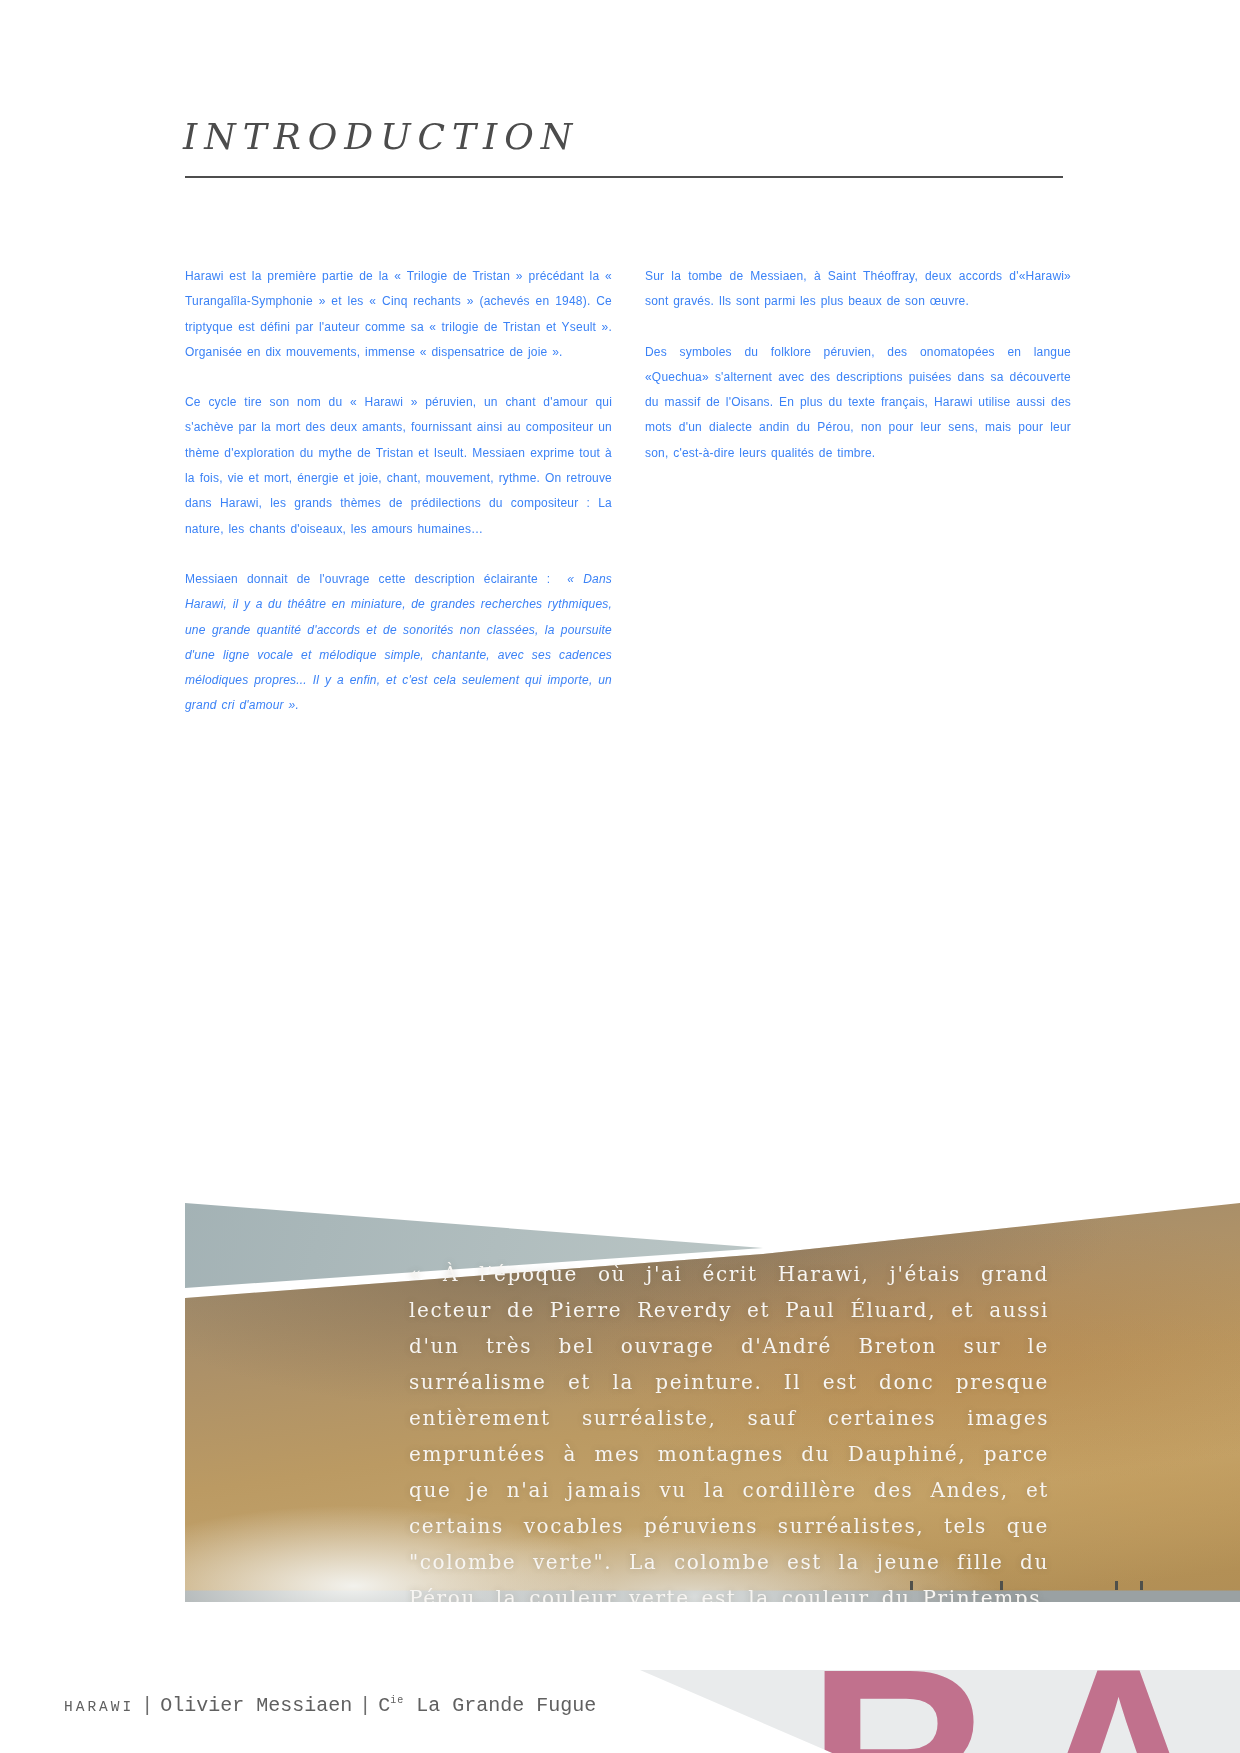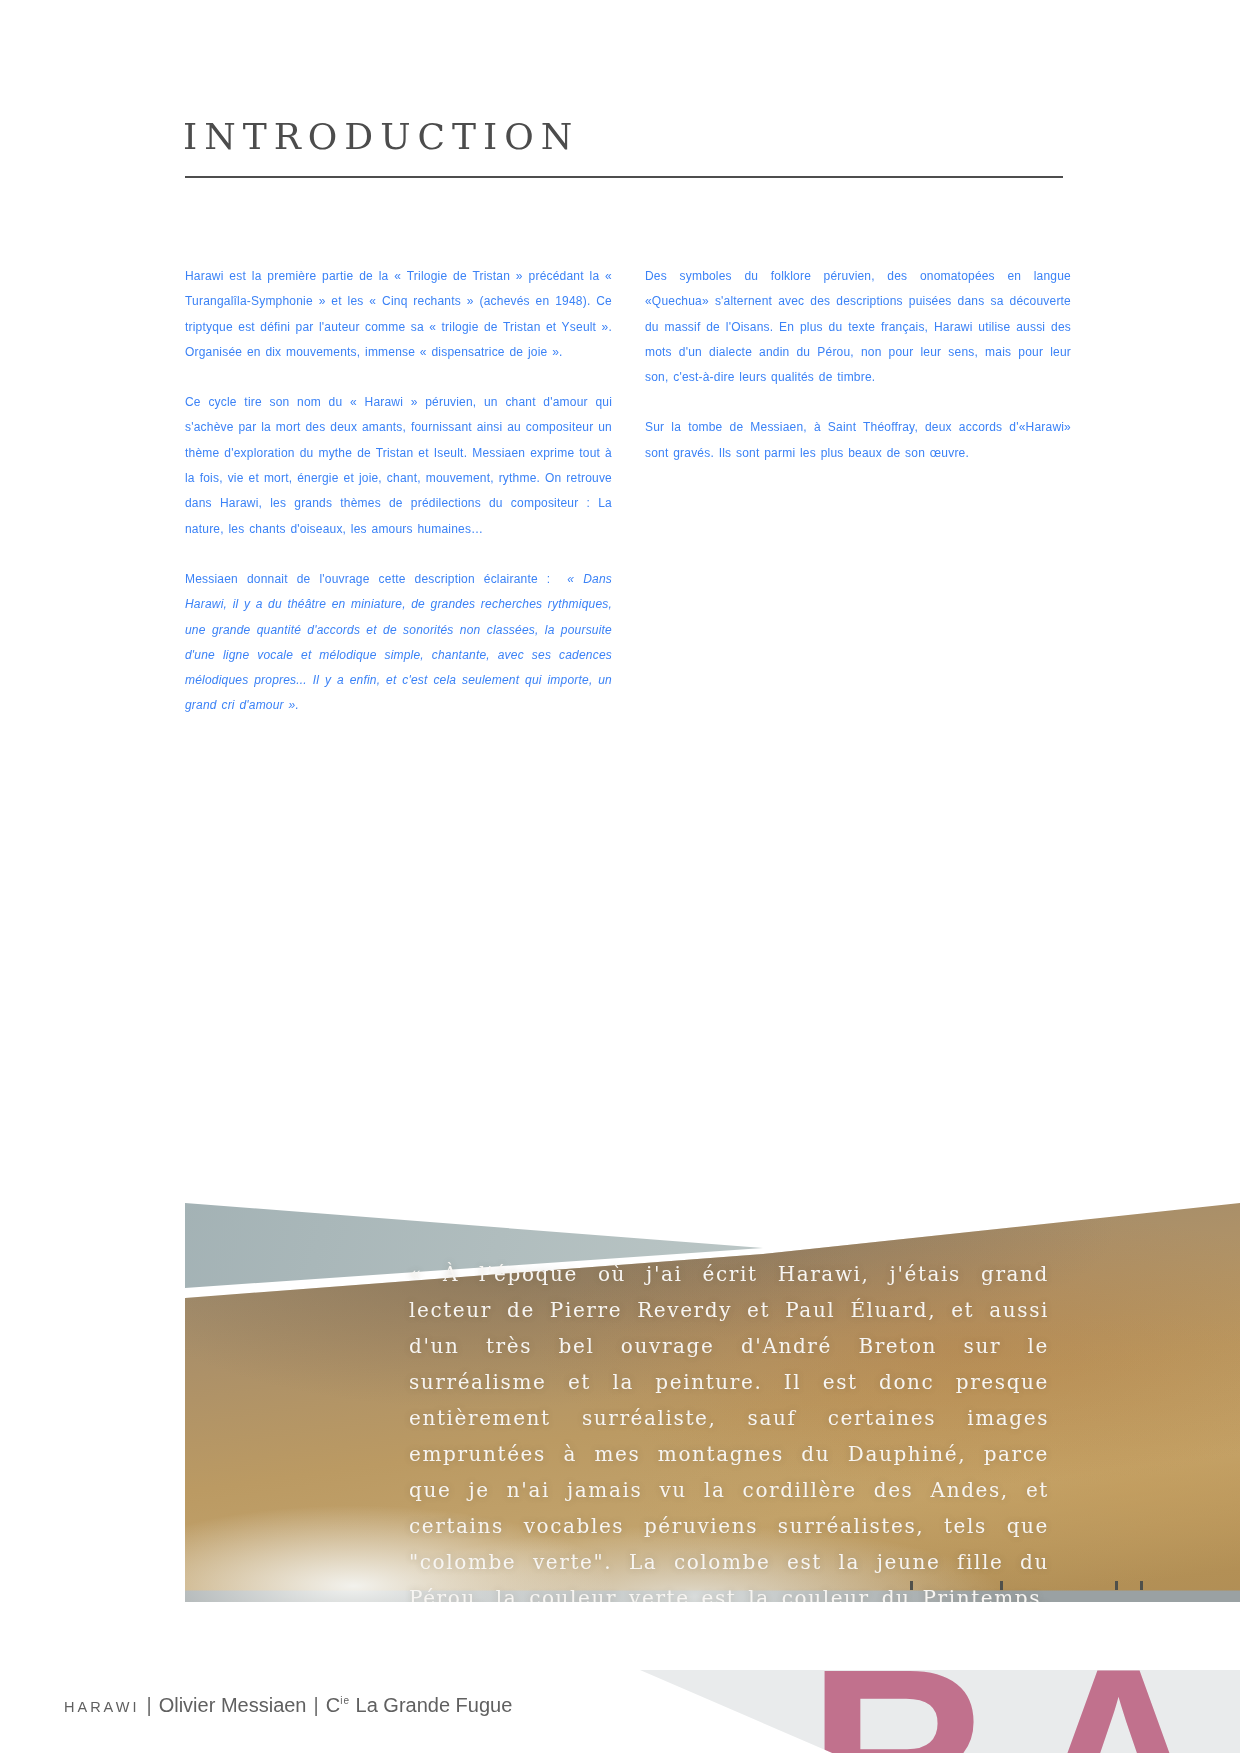--- a/index.html
+++ b/index.html
@@ -2,21 +2,21 @@
 <html><head>
 <meta charset="utf-8">
 <style>
   html,body{margin:0;padding:0;background:#ffffff;}
   .page{position:relative;width:1240px;height:1753px;background:#ffffff;overflow:hidden;
         font-family:"Liberation Sans", sans-serif;}
 
   
   .title{position:absolute;left:183px;top:116px;margin:0;
          font-family:"DejaVu Serif", serif;font-weight:400;
-         font-size:36px;letter-spacing:7px;color:#4c4c4c;}
+         font-size:36px;letter-spacing:7px;color:#4c4c4c;font-style:italic;}
   .rule{position:absolute;left:185px;top:176px;width:878px;height:2px;background:#4d4d4d;}
 
   
   .col{position:absolute;top:264px;color:#3b82f6;font-size:12px;line-height:25.3px;
        letter-spacing:.2px;word-spacing:1.2px;}
   .col p{margin:0 0 25px 0;text-align:justify;}
   .col-left{left:185px;width:427px;}
   .col-right{left:645px;width:426px;}
   .col em{font-style:italic;margin-left:8px;}
 
@@ -46,43 +46,43 @@
 
   
   .corner-graphic{position:absolute;left:640px;top:1670px;width:600px;height:151px;
          background:#e9ebec;
          clip-path:polygon(0 0,100% 0,100% 100%,58.3% 100%);}
   .big-letters{position:absolute;left:168px;top:-38px;margin:0;
          font-family:"Liberation Sans", sans-serif;font-weight:bold;
          font-size:248px;line-height:1;letter-spacing:42px;color:#c1718d;}
 
   
-  .footer{position:absolute;left:64px;top:1694px;font-family:Liberation Sans, sans-serif;
+  .footer{position:absolute;left:64px;top:1694px;font-family:Liberation Mono, monospace;
           font-size:20px;color:#606060;white-space:nowrap;}
   .footer .work{font-size:14.5px;letter-spacing:3px;}
   .footer .sep{margin:0 7px;color:#6d6d6d;}
   .footer sup{font-size:10px;letter-spacing:1px;}
 </style>
 </head>
 <body>
 
 <div class="page">
 
   <h1 class="title">INTRODUCTION</h1>
   <div class="rule"></div>
 
   <div class="col col-left">
     <p>Harawi est la première partie de la « Trilogie de Tristan » précédant la « Turangalîla-Symphonie » et les « Cinq rechants » (achevés en 1948). Ce triptyque est défini par l'auteur comme sa « trilogie de Tristan et Yseult ». Organisée en dix mouvements, immense « dispensatrice de joie ».</p>
     <p>Ce cycle tire son nom du « Harawi » péruvien, un chant d'amour qui s'achève par la mort des deux amants, fournissant ainsi au compositeur un thème d'exploration du mythe de Tristan et Iseult. Messiaen exprime tout à la fois, vie et mort, énergie et joie, chant, mouvement, rythme. On retrouve dans Harawi, les grands thèmes de prédilections du compositeur :  La nature, les chants d'oiseaux, les amours humaines…</p>
     <p><span>Messiaen donnait de l'ouvrage cette description éclairante : </span><em>« Dans Harawi, il y a du théâtre en miniature, de grandes recherches rythmiques, une grande quantité d'accords et de sonorités non classées, la poursuite d'une ligne vocale et mélodique simple, chantante, avec ses cadences mélodiques propres... Il y a enfin, et c'est cela seulement qui importe, un grand cri d'amour ».</em></p>
   </div>
 
   <div class="col col-right">
+    <p>Sur la tombe de Messiaen, à Saint Théoffray, deux accords d'«Harawi» sont gravés. Ils sont parmi les plus beaux de son œuvre.</p>
     <p>Des symboles du folklore péruvien, des onomatopées en langue «Quechua» s'alternent avec des descriptions puisées dans sa découverte du massif de l'Oisans. En plus du texte français, Harawi utilise aussi des mots d'un dialecte andin du Pérou, non pour leur sens, mais pour leur son, c'est-à-dire leurs qualités de timbre.</p>
-    <p>Sur la tombe de Messiaen, à Saint Théoffray, deux accords d'«Harawi» sont gravés. Ils sont parmi les plus beaux de son œuvre.</p>
   </div>
 
   <div class="photo-band">
     <div class="sky"></div>
     <div class="mountain">
       <div class="boat" style="left:725px;"></div>
       <div class="boat" style="left:815px;"></div>
       <div class="boat" style="left:930px;"></div>
       <div class="boat" style="left:955px;"></div>
     </div>

